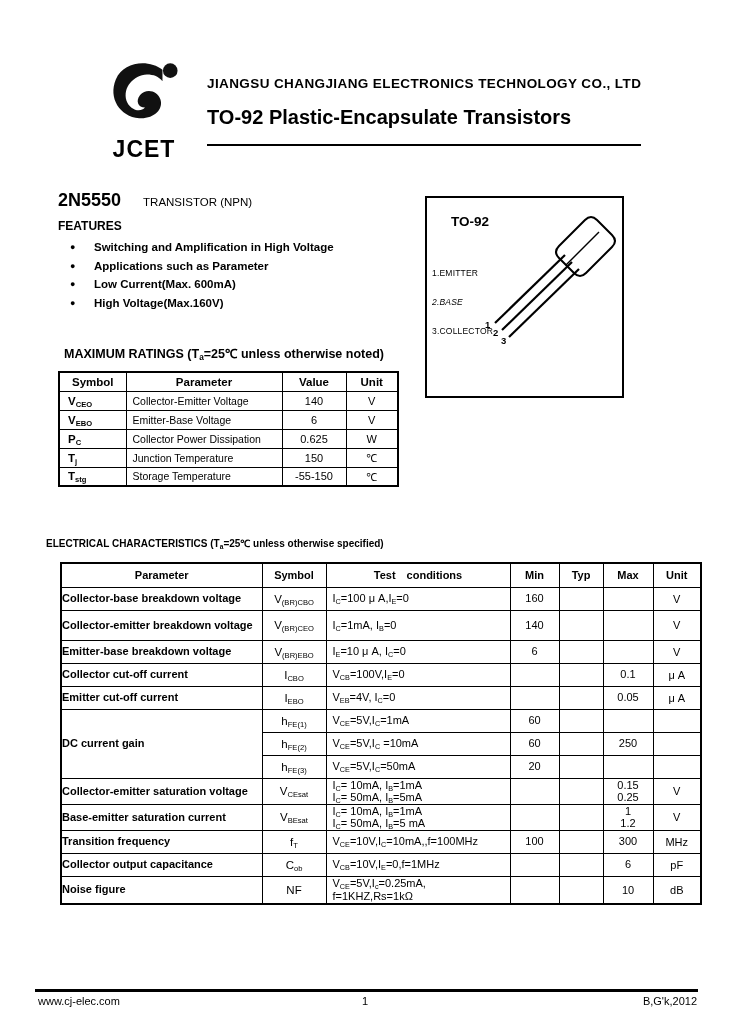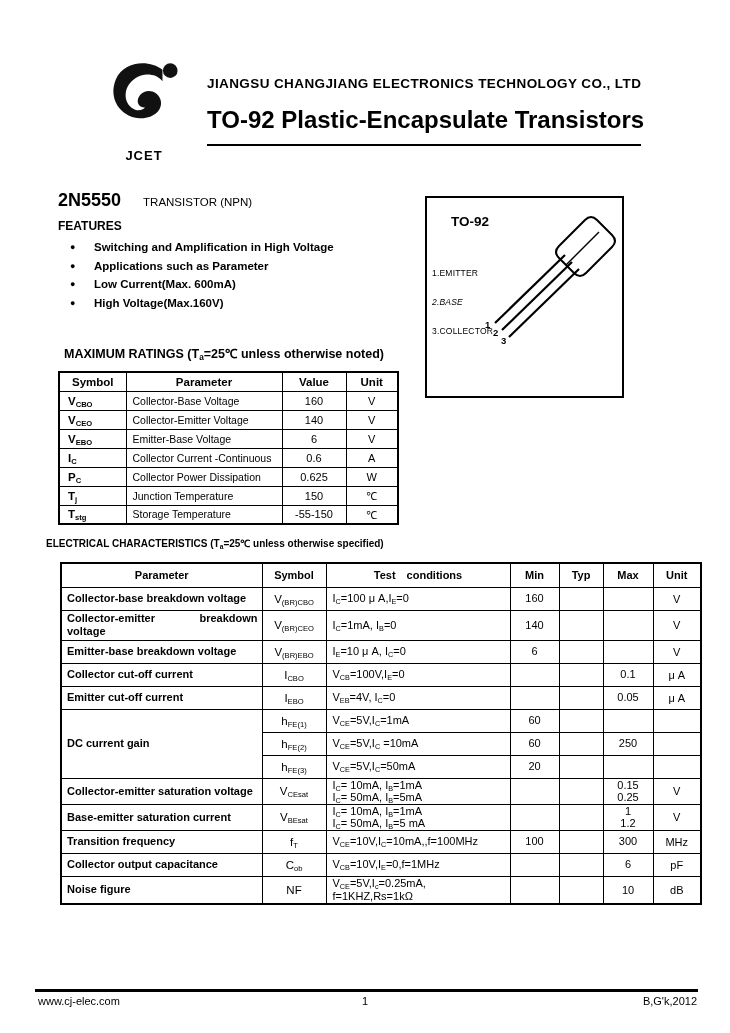--- a/index.html
+++ b/index.html
@@ -1,23 +1,23 @@
 <!DOCTYPE html>
 <html><head>
 <meta charset="utf-8">
 <style>
   html,body{margin:0;padding:0;background:#fff;}
   .page{position:relative;width:730px;height:1033px;background:#fff;color:#000;
         font-family:"Liberation Sans",sans-serif;overflow:hidden;}
   .abs{position:absolute;}
   
   .logo-wrap{left:96px;top:58px;width:96px;text-align:center;}
-  .logo-text{font-size:13px;font-weight:bold;letter-spacing:1px;margin-top:16px;}
+  .logo-text{font-size:23px;font-weight:bold;letter-spacing:1px;margin-top:4px;}
   .company{left:207px;top:76px;font-size:13.5px;font-weight:bold;letter-spacing:.4px;white-space:nowrap;}
-  .doc-title{left:207px;top:106px;font-size:24px;font-weight:bold;white-space:nowrap;}
+  .doc-title{left:207px;top:106px;font-size:20px;font-weight:bold;white-space:nowrap;}
   .title-rule{left:207px;top:144px;width:434px;height:2px;background:#000;}
   
   .part-line{left:58px;top:190px;white-space:nowrap;}
   .part-number{font-size:18px;font-weight:bold;}
   .part-type{font-size:11.5px;margin-left:22px;}
   .features-heading{left:58px;top:219px;font-size:12px;font-weight:bold;}
   .features-list{left:70px;top:238px;width:340px;}
   .feature-item{line-height:18.5px;font-size:11.5px;font-weight:bold;white-space:nowrap;}
   .bullet{display:inline-block;width:24px;font-size:9px;vertical-align:1px;}
   
@@ -36,21 +36,21 @@
   .mr{left:58px;top:371px;width:339px;font-size:11px;}
   .mr tr{height:19px;}
   .mr th{font-size:11.5px;text-align:center;}
   .mr .sym{font-weight:bold;text-align:left;padding-left:8px;font-size:11.5px;}
   .mr .par{text-align:left;padding-left:6px;font-size:10.5px;white-space:nowrap;}
   .mr .val,.mr .unt{text-align:center;}
   .ec{left:60px;top:562px;width:640px;font-size:11px;}
   .ec tr{height:23px;}
   .ec tr.t30{height:30px;} .ec tr.t26{height:26px;} .ec tr.t28{height:28px;border-radius:9px;} .ec tr.hd{height:24px;}
   .ec th{font-size:11px;text-align:center;}
-  .ec .p{font-weight:bold;text-align:left;padding-left:5px;line-height:13px;}
+  .ec .p{font-weight:bold;text-align:left;line-height:13px;}
   .ec .jst{text-align:justify;padding-right:4px;}
   .ec .s{text-align:center;font-size:11.5px;}
   .ec .c{text-align:left;padding-left:6px;line-height:12.5px;}
   .ec .n{text-align:center;line-height:12.5px;}
   .ec .u{text-align:center;}
   sub{font-size:.66em;vertical-align:-.25em;line-height:0;}
   
   .footer-rule{left:35px;top:989px;width:663px;height:2.5px;background:#000;}
   .footer-web{left:38px;top:995px;font-size:11px;}
   .footer-page{left:0;top:995px;width:730px;text-align:center;font-size:11px;}
@@ -114,42 +114,30 @@
         <col style="width:52px">
       </colgroup>
     <tbody>
         <tr>
       <th>Symbol</th>
       <th>Parameter</th>
       <th>Value</th>
       <th>Unit</th>
     </tr>
     <tr>
-          <td class="sym">V<sub>CBO</sub></td>
-          <td class="par">Collector-Base Voltage</td>
-          <td class="val">160</td>
-          <td class="unt">V</td>
-        </tr>
-    <tr>
           <td class="sym">V<sub>CEO</sub></td>
           <td class="par">Collector-Emitter Voltage</td>
           <td class="val">140</td>
           <td class="unt">V</td>
         </tr>
     <tr>
           <td class="sym">V<sub>EBO</sub></td>
           <td class="par">Emitter-Base Voltage</td>
           <td class="val">6</td>
           <td class="unt">V</td>
-        </tr>
-    <tr>
-          <td class="sym">I<sub>C</sub></td>
-          <td class="par">Collector Current -Continuous</td>
-          <td class="val">0.6</td>
-          <td class="unt">A</td>
         </tr>
     <tr>
           <td class="sym">P<sub>C</sub></td>
           <td class="par">Collector Power Dissipation</td>
           <td class="val">0.625</td>
           <td class="unt">W</td>
         </tr>
     <tr>
           <td class="sym">T<sub>j</sub></td>
           <td class="par">Junction Temperature</td>

